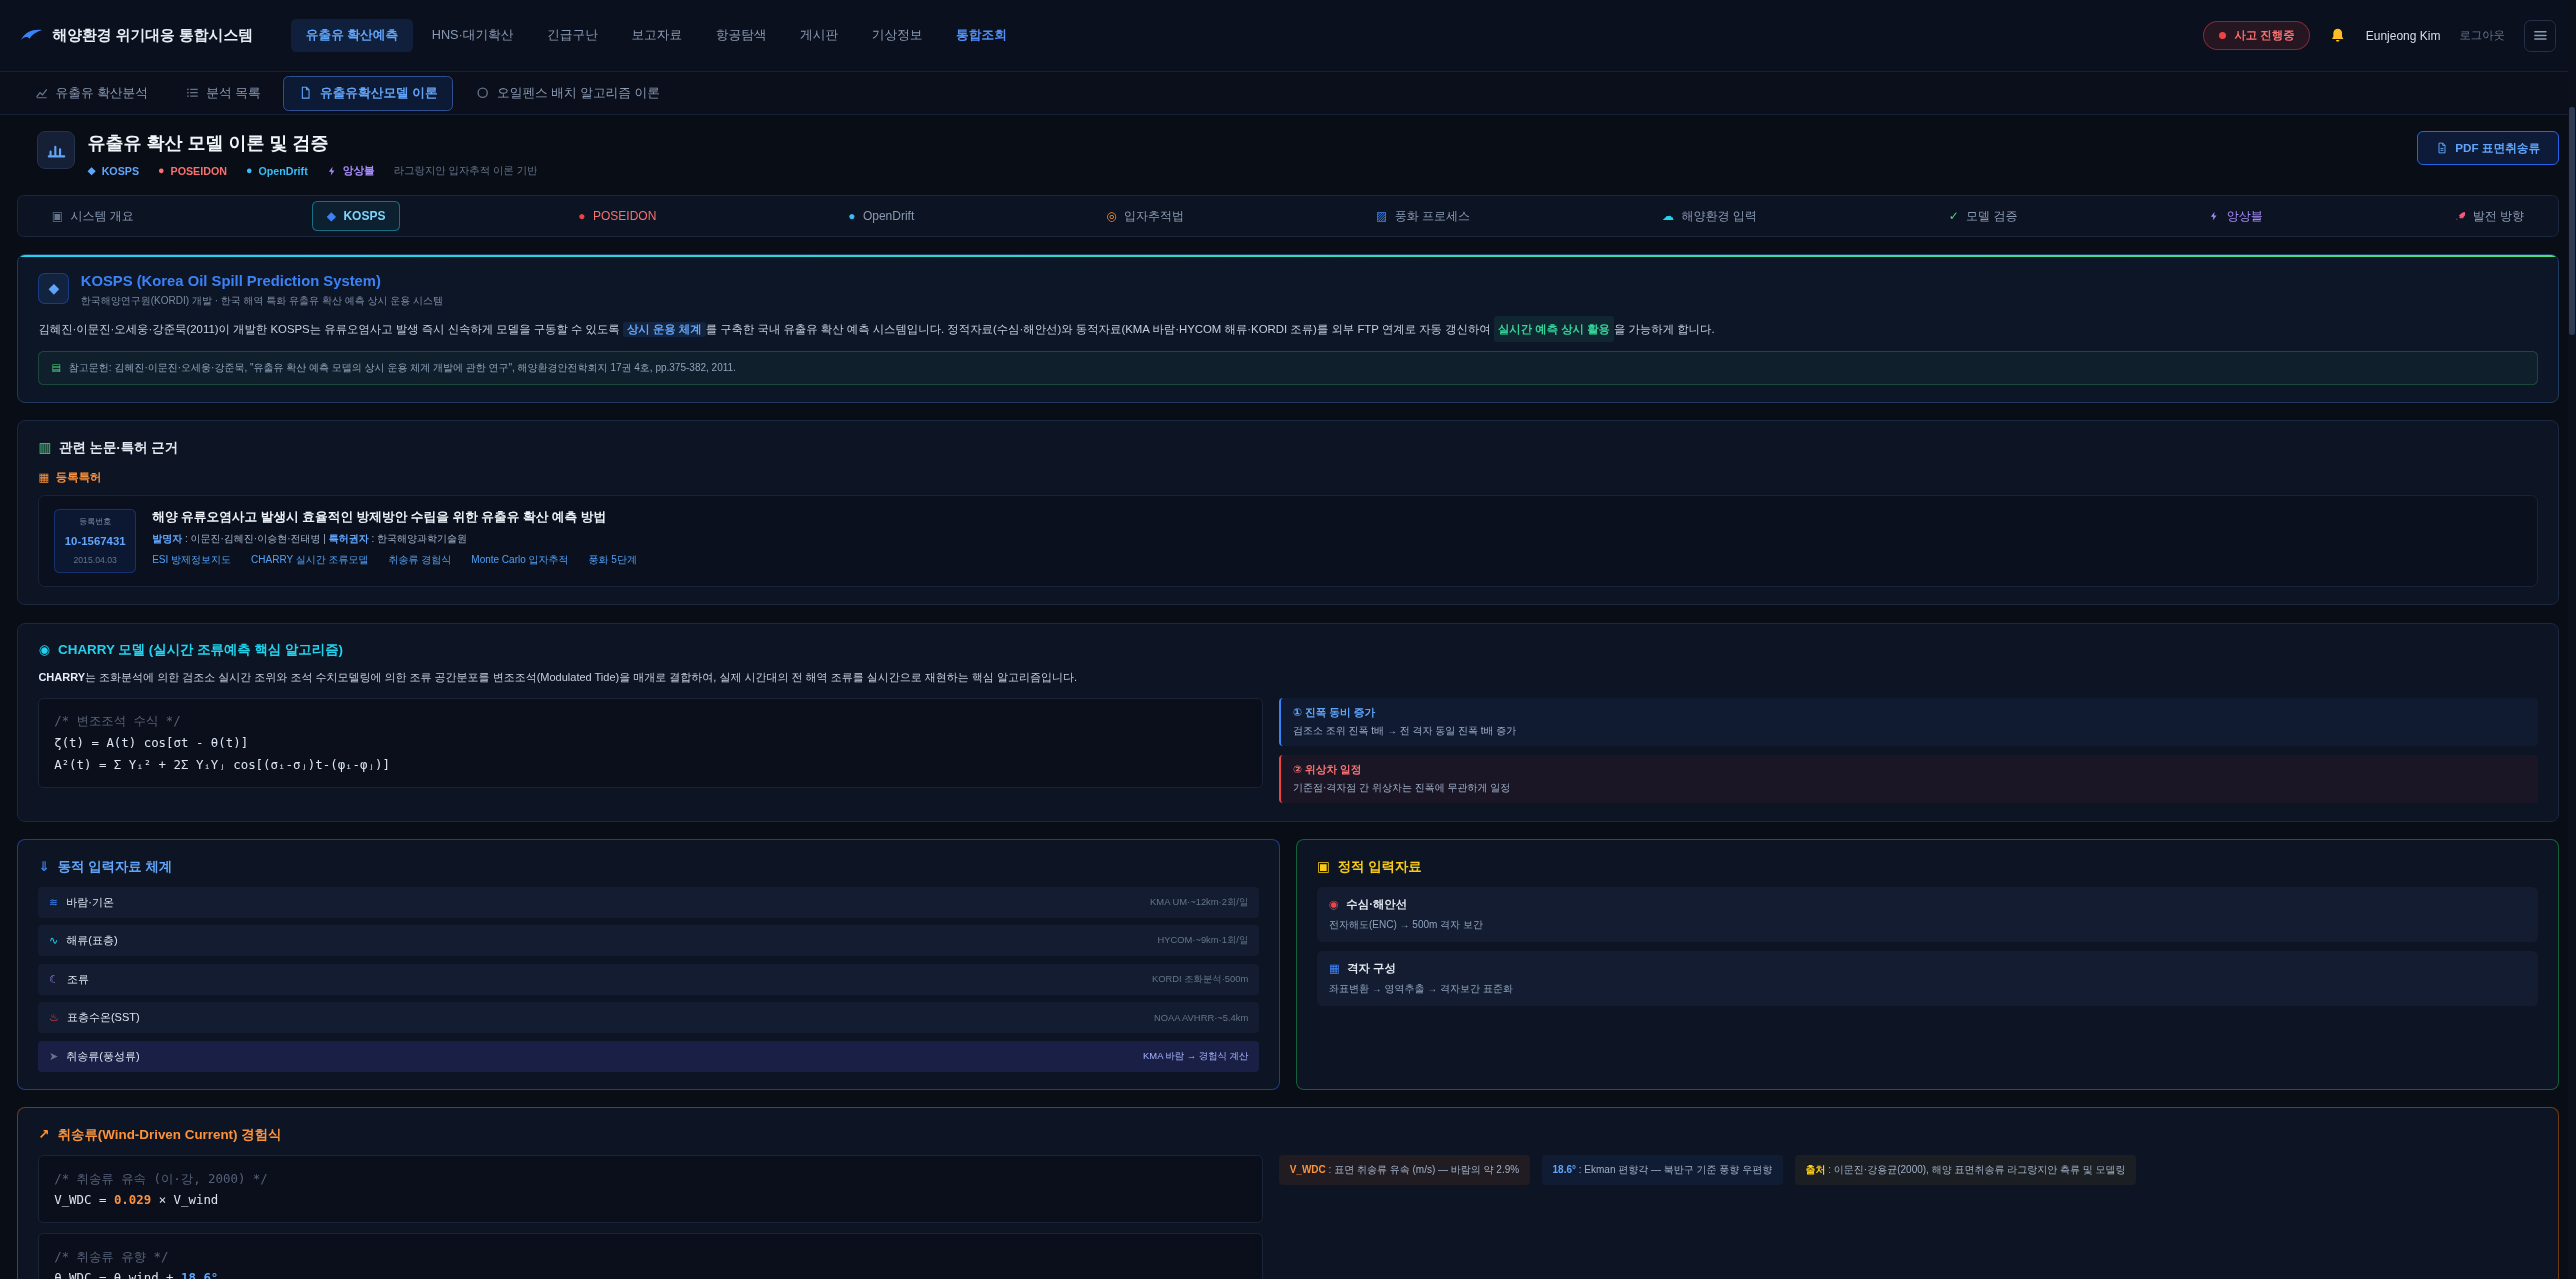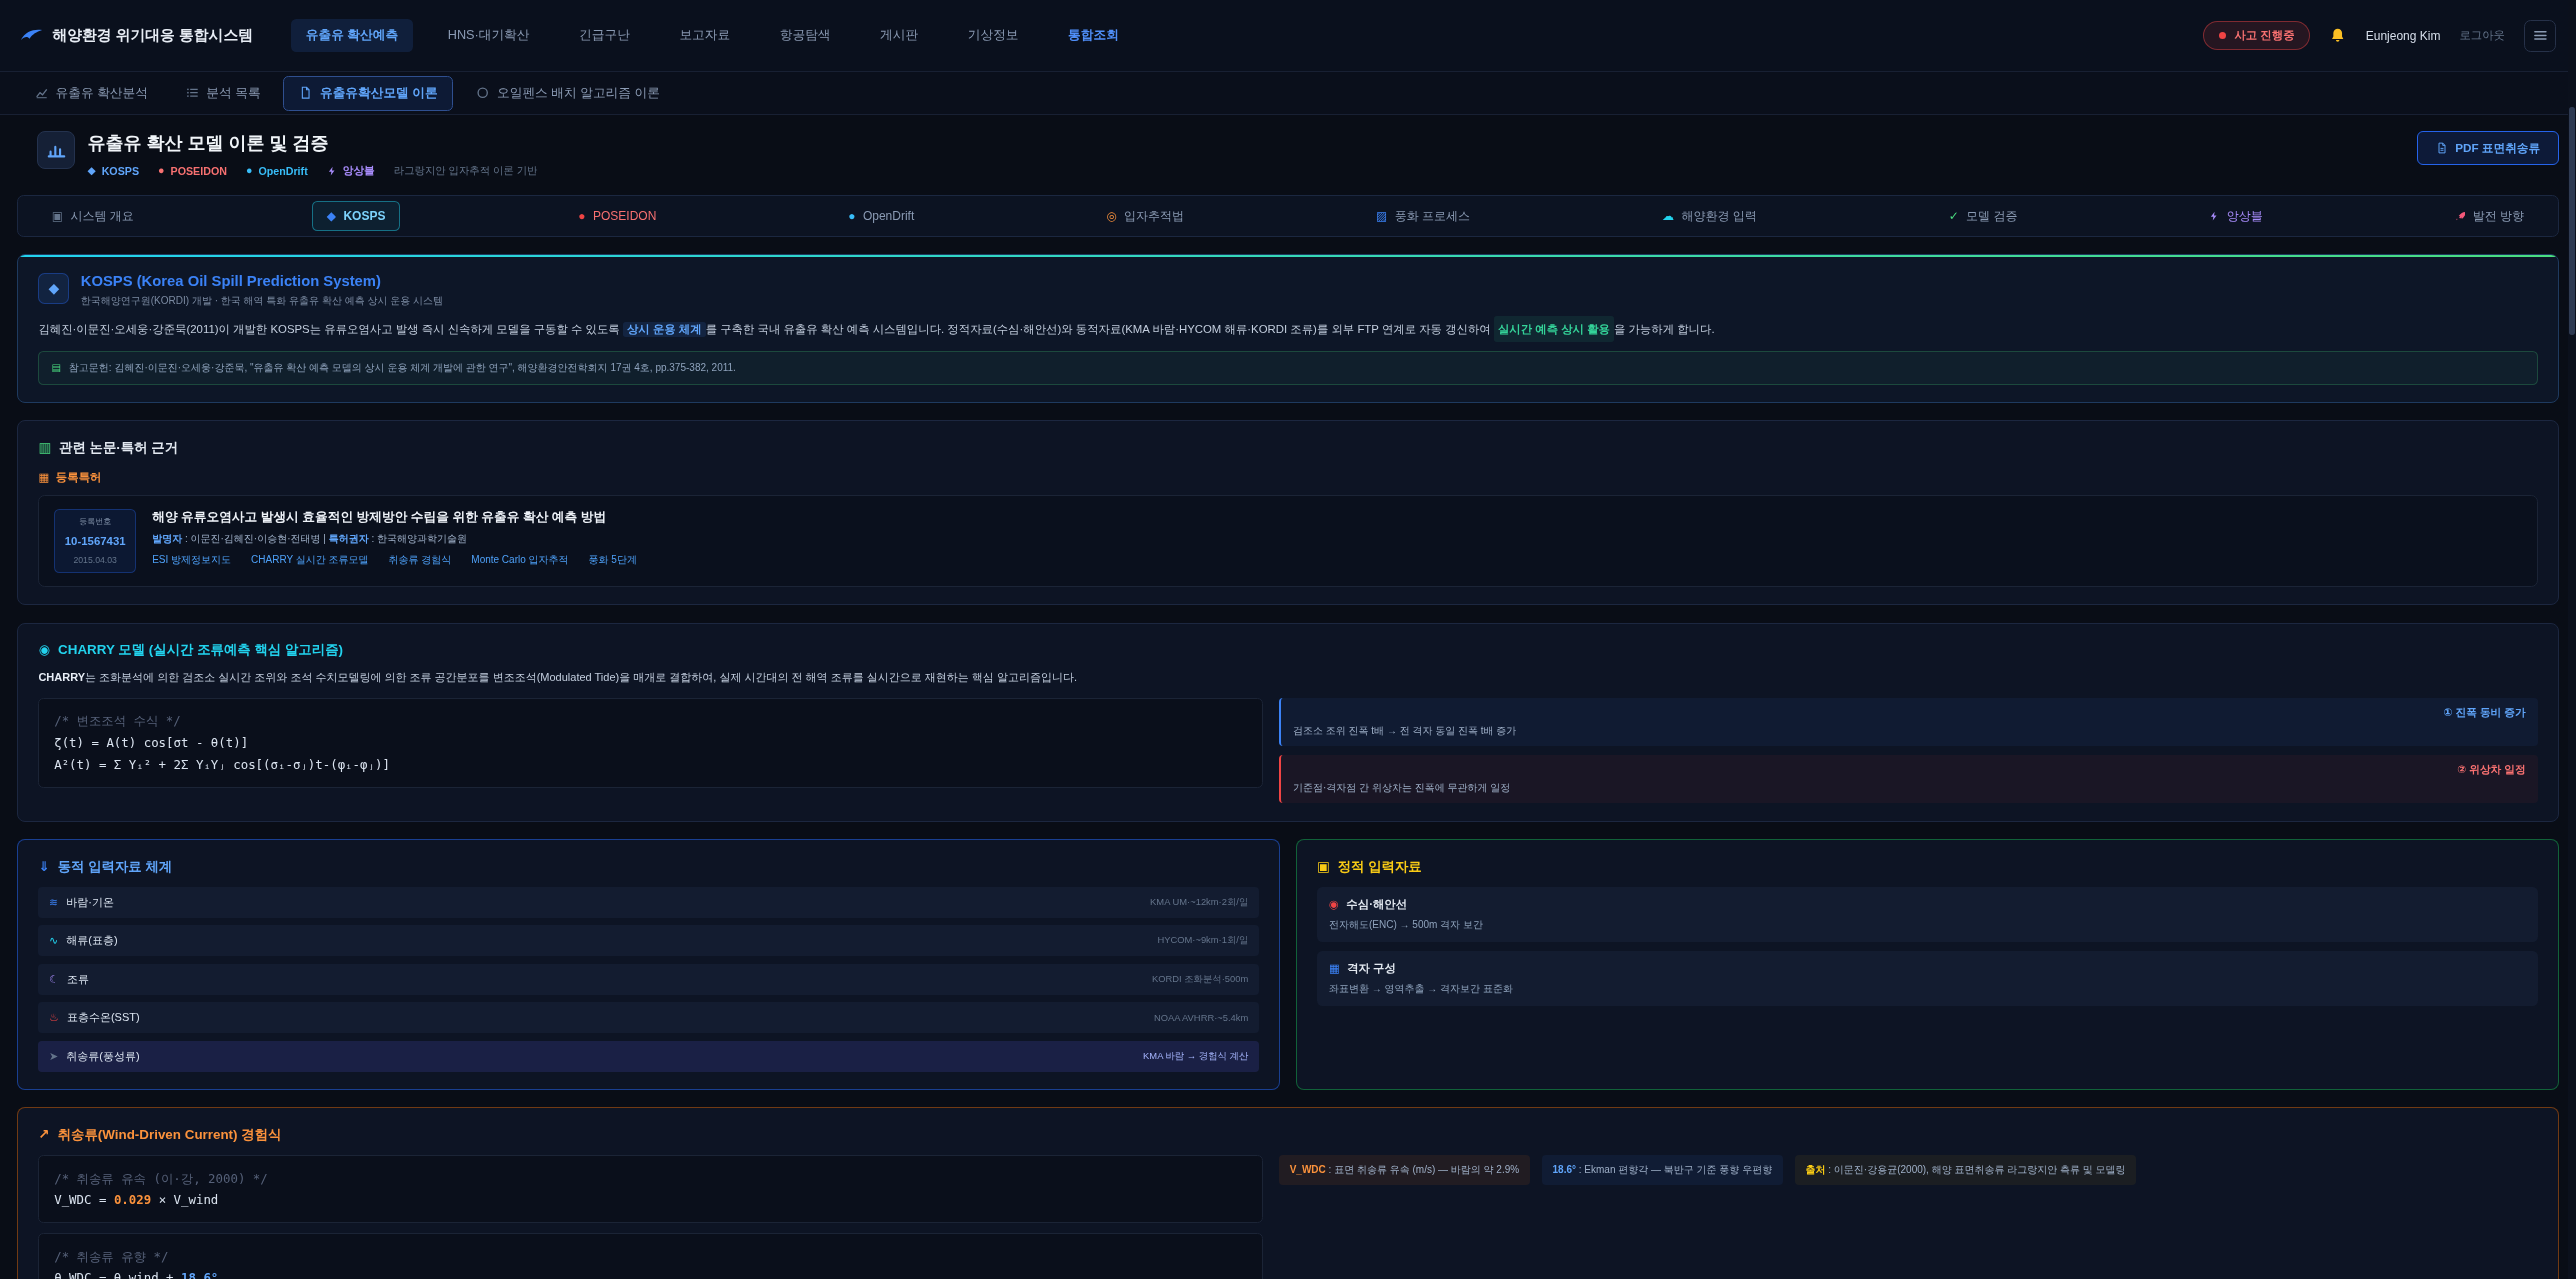--- a/index.html
+++ b/index.html
@@ -9,21 +9,21 @@
     font-family:"Liberation Sans","DejaVu Sans",sans-serif;
     color:#cbd5e1;
     overflow:hidden;
     position:relative;
   }
   svg { display:block; }
 
   
   .topbar { height:72px; display:flex; align-items:center; padding:0 20px; background:#0a101d; border-bottom:0.7px solid #182033; }
   .brand { display:flex; align-items:center; gap:9.4px; font-size:14.8px; font-weight:bold; color:#e8edf5; white-space:nowrap; }
-  .main-nav { display:flex; margin-left:38px; gap:20px; }
+  .main-nav { display:flex; margin-left:38px; gap:4px; }
   .nav-item { padding:8px 14.8px; border-radius:5.4px; font-size:12.7px; color:#8b9bb4; cursor:pointer; white-space:nowrap; }
   .nav-item.active { background:rgba(59,130,246,.14); color:#60a5fa; font-weight:bold; }
   .nav-item.accent { color:#4f8ef7; font-weight:bold; }
   .topbar-right { margin-left:auto; display:flex; align-items:center; gap:19px; }
   .incident-badge { display:flex; align-items:center; gap:8px; padding:6px 14.8px; border-radius:670px; background:rgba(239,68,68,.12); border:0.7px solid rgba(239,68,68,.45); color:#f87171; font-size:11.4px; font-weight:bold; white-space:nowrap; }
   .dot-red { width:7.4px; height:7.4px; border-radius:50%; background:#ef4444; }
   .bell { color:#fbbf24; }
   .user-name { font-size:12px; color:#d7dfeb; white-space:nowrap; }
   .logout { font-size:11.4px; color:#64748b; white-space:nowrap; cursor:pointer; }
   .menu-btn { width:32px; height:32px; border:0.7px solid #263149; border-radius:6.7px; display:flex; align-items:center; justify-content:center; color:#8b9bb4; cursor:pointer; }
@@ -89,21 +89,21 @@
   .charry-body { margin-top:10px; font-size:11px; color:#c3cede; line-height:1.55; }
   .charry-strong { color:#e8eef7; font-weight:bold; }
   .charry-grid { display:flex; gap:16px; margin-top:12px; align-items:flex-start; }
   .codeblock { background:#0a0f1b; border:0.7px solid #1b2436; border-radius:5.4px; padding:11.4px 14.8px; font-family:"DejaVu Sans Mono","DejaVu Sans","Liberation Mono",monospace; font-size:12.4px; color:#dbe4f0; line-height:1.75; }
   .charry-grid .codeblock { flex:0 0 49%; }
   .code-comment { color:#566179; }
   .note-col { flex:1; display:flex; flex-direction:column; gap:9.4px; }
   .note-box { border-radius:4px; padding:8px 12px; }
   .note-box.blue { background:rgba(59,130,246,.07); border-left:2px solid #3b82f6; }
   .note-box.red { background:rgba(239,68,68,.06); border-left:2px solid #ef4444; }
-  .note-title { font-size:10.7px; font-weight:bold;text-align:right; }
+  .note-title { font-size:10.7px; font-weight:bold; }
   .note-box.blue .note-title { color:#60a5fa; }
   .note-box.red .note-title { color:#f87171; }
   .note-desc { margin-top:4px; font-size:10px; color:#9fb0c8; }
 
   .two-col { display:flex; gap:16px; margin-top:17.4px; }
   .two-col .card { flex:1; margin-top:0; }
   .card.dyn { border:1px solid rgba(37,99,235,.55); }
   .card.stat { border:1px solid rgba(22,163,74,.55); }
   .dyn-title { display:flex; align-items:center; gap:8px; font-size:13.4px; font-weight:bold; color:#60a5fa; }
   .stat-title { display:flex; align-items:center; gap:8px; font-size:13.4px; font-weight:bold; color:#facc15; }

